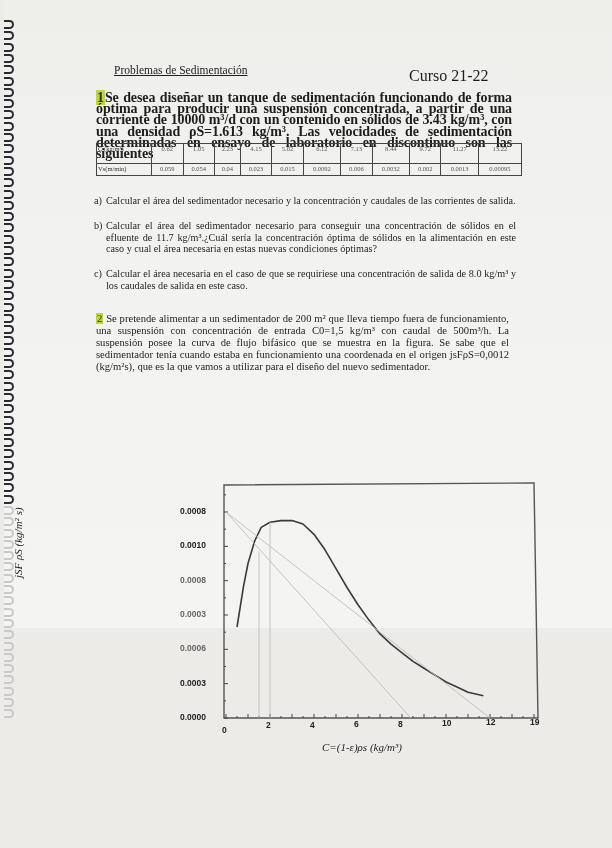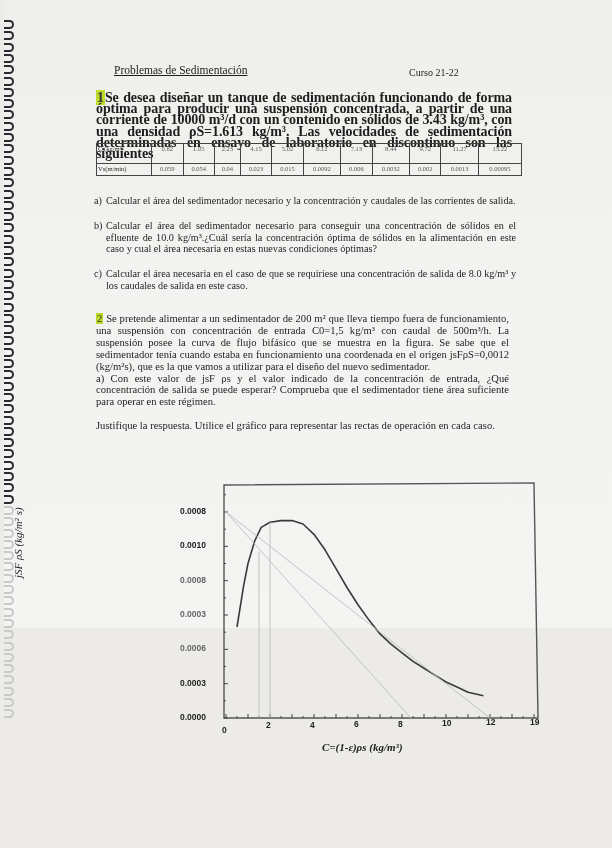--- a/index.html
+++ b/index.html
@@ -20,21 +20,21 @@
     border-radius: 0 6px 6px 0;
     box-sizing: border-box;
   }
   .ring.fade { border-color: #c9c9c9; }
 
   .header-title {
     position: absolute; left: 110px; top: 64px; font-size: 11.5px;
     text-decoration: underline; font-weight: normal;
   }
   .header-course {
-    position: absolute; left: 405px; top: 67px; font-size: 10px;
+    position: absolute; left: 405px; top: 67px; font-size: 16px;
   }
   .para {
     position: absolute; font-size: 14px; line-height: 11.2px;
     text-align: justify;
   }
   .p1 { left: 92px; top: 92px; width: 416px; font-weight: bold; letter-spacing: -0.1px; }
   .num-badge {
     background: #bfd92a; padding: 0 1px; color: #333;
   }
   table.data {
@@ -53,21 +53,21 @@
   .la { top: 195px; }
   .lb { top: 220px; }
   .lc { top: 268px; }
 
   .p2 { left: 92px; top: 313px; width: 413px; font-size: 10.6px; line-height: 11.9px; }
   .ylabel {
     position: absolute; left: 8px; top: 578px; font-size: 11px; font-style: italic;
     transform: rotate(-90deg); transform-origin: left top; white-space: nowrap;
   }
   .xlabel {
-    position: absolute; left: 318px; top: 741px; font-size: 11px; font-style: italic; font-weight: bold;
+    position: absolute; left: 318px; top: 741px; font-size: 11px; font-style: italic; font-weight: normal;
   }
   .ytick, .xtick {
     position: absolute; font-family: "Liberation Sans", sans-serif; font-weight: bold; font-size: 8.5px; color: #222;
   }
 </style>
 </head>
 <body>
 
 <div class="page">
 
@@ -175,33 +175,32 @@
         </tr>
   </tbody>
     </table>
 
   <div class="list la">
     <span class="lbl">a)</span>
     <span>Calcular el área del sedimentador necesario y la concentración y caudales de las corrientes de salida.</span>
   </div>
   <div class="list lb">
     <span class="lbl">b)</span>
-    <span>Calcular el área del sedimentador necesario para conseguir una concentración de sólidos en el efluente de 10.0 kg/m³.¿Cuál sería la concentración óptima de sólidos en la alimentación en este caso y cual el área necesaria en estas nuevas condiciones óptimas?</span>
+    <span>Calcular el área del sedimentador necesario para conseguir una concentración de sólidos en el efluente de 11.7 kg/m³.¿Cuál sería la concentración óptima de sólidos en la alimentación en este caso y cual el área necesaria en estas nuevas condiciones óptimas?</span>
   </div>
   <div class="list lc">
     <span class="lbl">c)</span>
     <span>Calcular el área necesaria en el caso de que se requiriese una concentración de salida de 8.0 kg/m³ y los caudales de salida en este caso.</span>
   </div>
 
   <div class="para p2">
     <span class="num-badge">2</span>
     <span>Se pretende alimentar a un sedimentador de 200 m² que lleva tiempo fuera de funcionamiento, una suspensión con concentración de entrada C0=1,5 kg/m³ con caudal de 500m³/h. La suspensión posee la curva de flujo bifásico que se muestra en la figura. Se sabe que el sedimentador tenía cuando estaba en funcionamiento una coordenada en el origen jsFρS=0,0012 (kg/m²s), que es la que vamos a utilizar para el diseño del nuevo sedimentador.</span><br>
-    <span>a) Con este valor de jsF ρs y el valor indicado de la concentración de entrada, ¿Qué concentración de salida se puede esperar? Comprueba que el sedimentador tiene área suficiente para operar en este régimen.</span><br>
     <br>
-    <span>Justifique la respuesta. Utilice el gráfico para representar las rectas de operación en cada caso.</span>
+    <br>
   </div>
 
   <svg id="chart" width="612" height="848" style="position:absolute;left:0;top:0;pointer-events:none">
       <path d="M220 485 L530 483 L534 718 L220 718 Z" fill="none" stroke="#555" stroke-width="1.4"></path>
       <line x1="222" y1="718" x2="222" y2="714" stroke="#444" stroke-width="1"></line>
       <line x1="233" y1="718" x2="233" y2="716" stroke="#444" stroke-width="1"></line>
       <line x1="244" y1="718" x2="244" y2="714" stroke="#444" stroke-width="1"></line>
       <line x1="255" y1="718" x2="255" y2="716" stroke="#444" stroke-width="1"></line>
       <line x1="266" y1="718" x2="266" y2="714" stroke="#444" stroke-width="1"></line>
       <line x1="277" y1="718" x2="277" y2="716" stroke="#444" stroke-width="1"></line>

